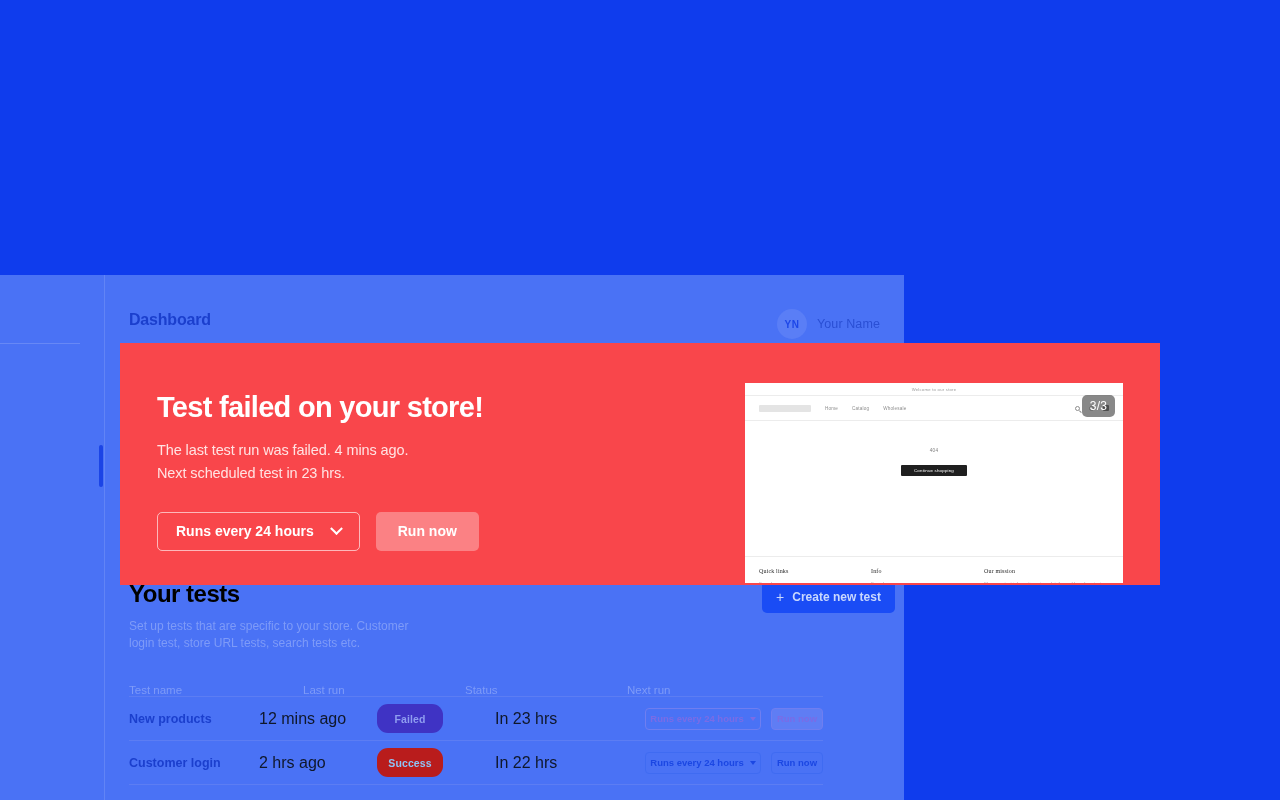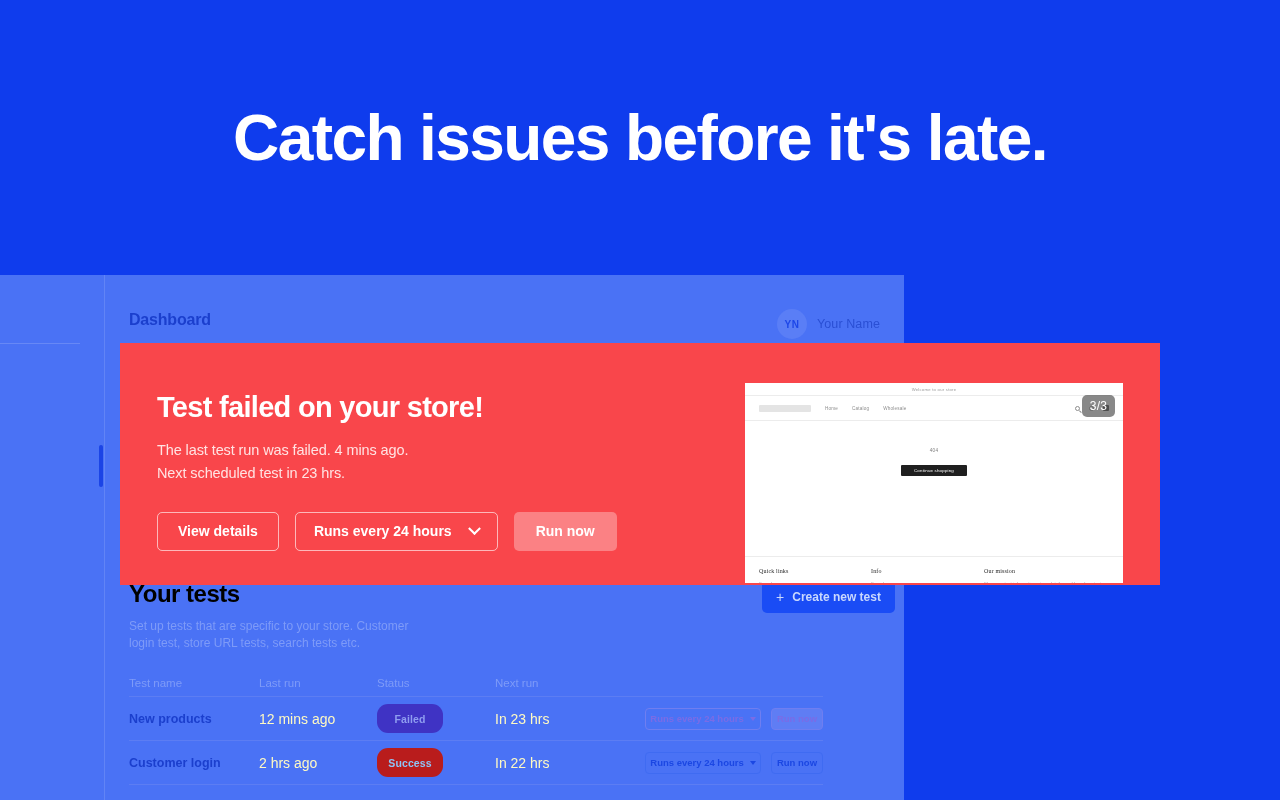--- a/index.html
+++ b/index.html
@@ -102,38 +102,38 @@
     background: #1a4cf5; color: #c9d8fd;
     font-size: 12px; font-weight: 700;
     display: flex; align-items: center; justify-content: center; gap: 8px;
     border: none; cursor: pointer;
   }
   .create-btn .plus { font-size: 14px; font-weight: 400; }
 
   
   .ttable { position: absolute; left: 24px; top: 395px; width: 694px; }
   .ttable-head {
-    display: flex; align-items: center;
+    display: flex; align-items: flex-end;
     height: 26px;
-    color: #7e9bf8; font-size: 11.5px;
+    color: #7e9bf8; font-size: 11.5px; gap: 44px;
   }
   .c-name { width: 130px; }
   .c-last { width: 118px; }
   .c-stat { width: 118px; }
   .c-next { width: 139px; }
   .c-act  { flex: 1; display: flex; justify-content: flex-end; align-items: center; gap: 10px; }
 
   .ttable-rule { height: 1px; background: #5c7df3; }
 
   .trow {
     display: flex; align-items: center; height: 44px;
     border-bottom: 1px solid #5c7df3;
   }
   .trow .c-name { color: #1b3fcd; font-size: 12.5px; font-weight: 700; }
-  .trow .c-last, .trow .c-next { color: #fef9c3; font-size: 14px; }
+  .trow .c-last, .trow .c-next { color: #0f172a; font-size: 16px; }
   .badge {
     display: inline-flex; align-items: center; justify-content: center;
     width: 66px; height: 29px; border-radius: 11px;
     font-size: 10.5px; font-weight: 700; letter-spacing: 0.1px;
   }
   .badge.failed { background: #3f33c4; color: #8f9df0; }
   .badge.success { background: #b91c1c; color: #8fc4f6; }
 
   .sel-pill {
     width: 116px; height: 22px; border-radius: 4px;
@@ -275,23 +275,20 @@
   .fcol p {
     font-size: 4.2px; color: #8e8e8e; margin-top: 6px; line-height: 1.7;
     letter-spacing: 0.15px;
   }
 </style>
 </head>
 <body>
 
 <div id="stage">
 
-  <div class="hero">
-    <h1 class="hero-title">Catch issues before it's late.</h1>
-  </div>
 
   <div class="app-panel">
 
     <div class="sidebar">
 
       <div class="brand-rule"></div>
 
       <div class="nav-active-bar"></div>
 
     </div>
@@ -363,21 +360,20 @@
 
   <div class="alert">
 
     <div class="alert-left">
       <div class="alert-title">Test failed on your store!</div>
       <div class="alert-lines">
         <div class="alert-line">The last test run was failed.  4 mins ago.</div>
         <div class="alert-line">Next scheduled test in 23 hrs.</div>
       </div>
       <div class="alert-actions">
-        <button class="btn-outline">View details</button>
         <button class="btn-outline sel">
           <span>Runs every 24 hours</span>
           <span class="chev"></span>
         </button>
         <button class="btn-solid">Run now</button>
       </div>
     </div>
 
     <div class="shot">
       <div class="shot-announce">Welcome to our store</div>

